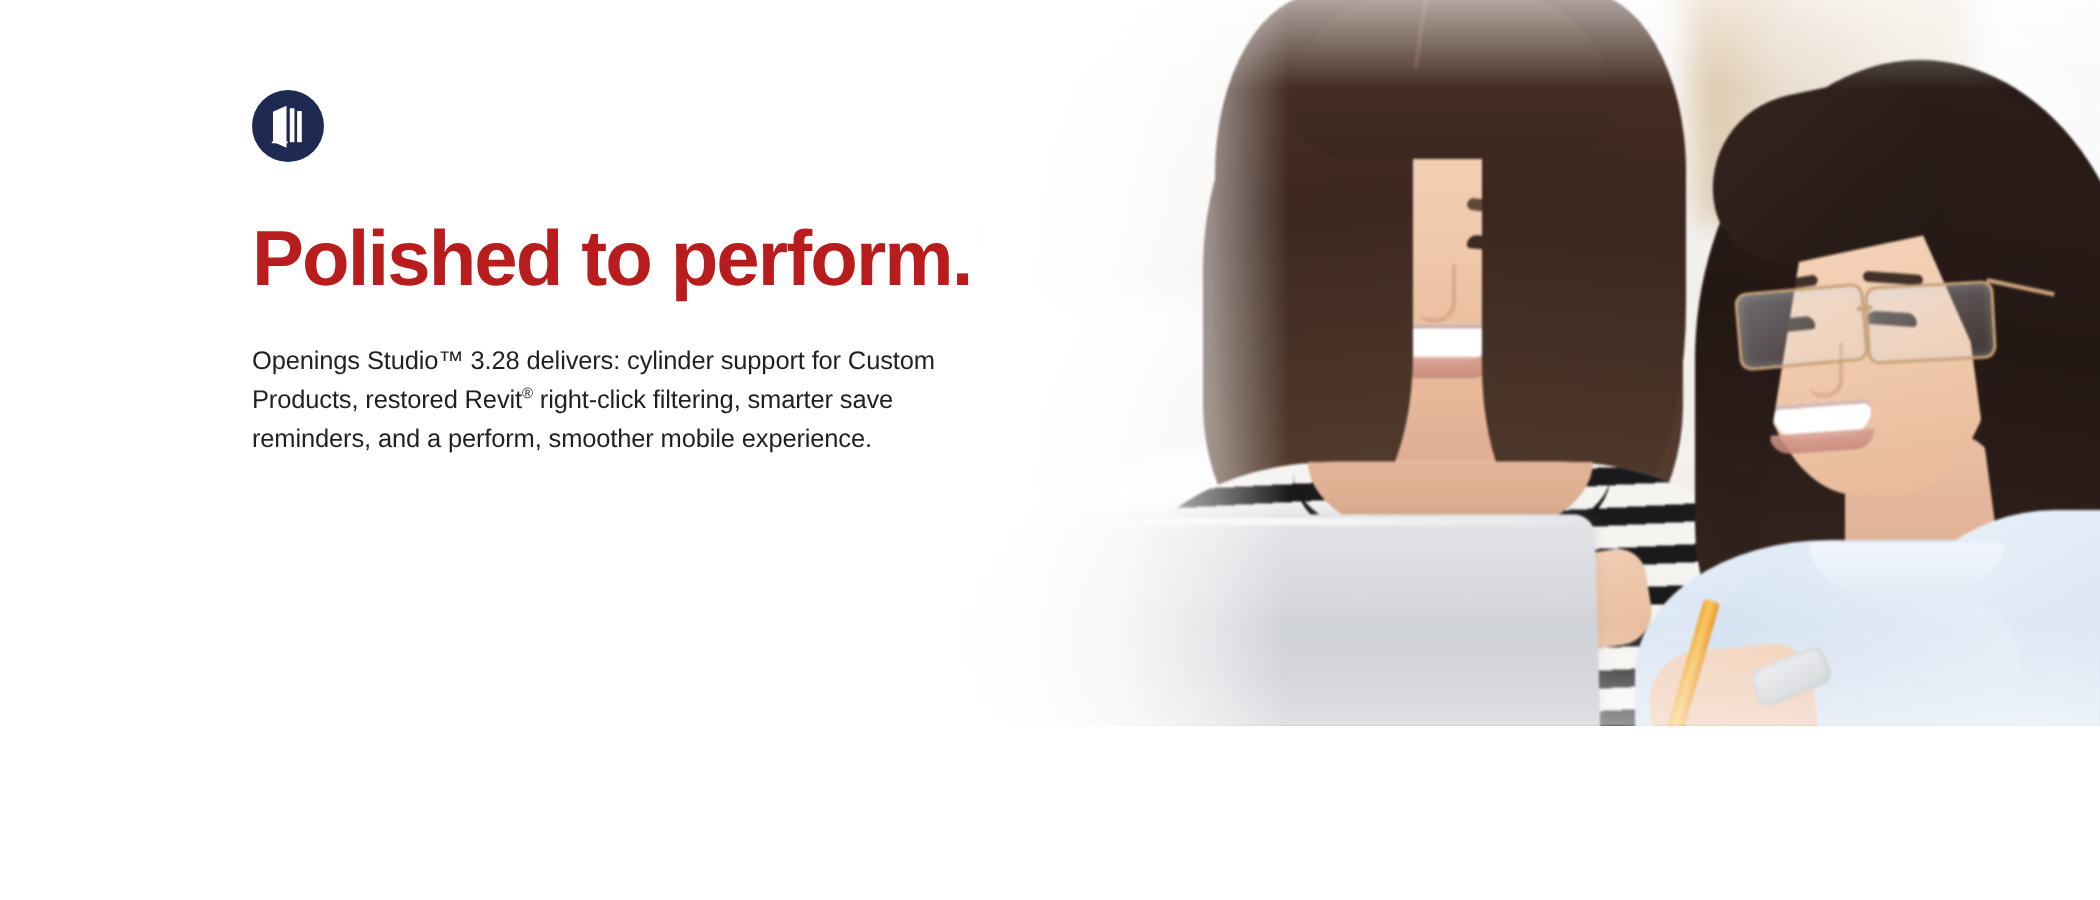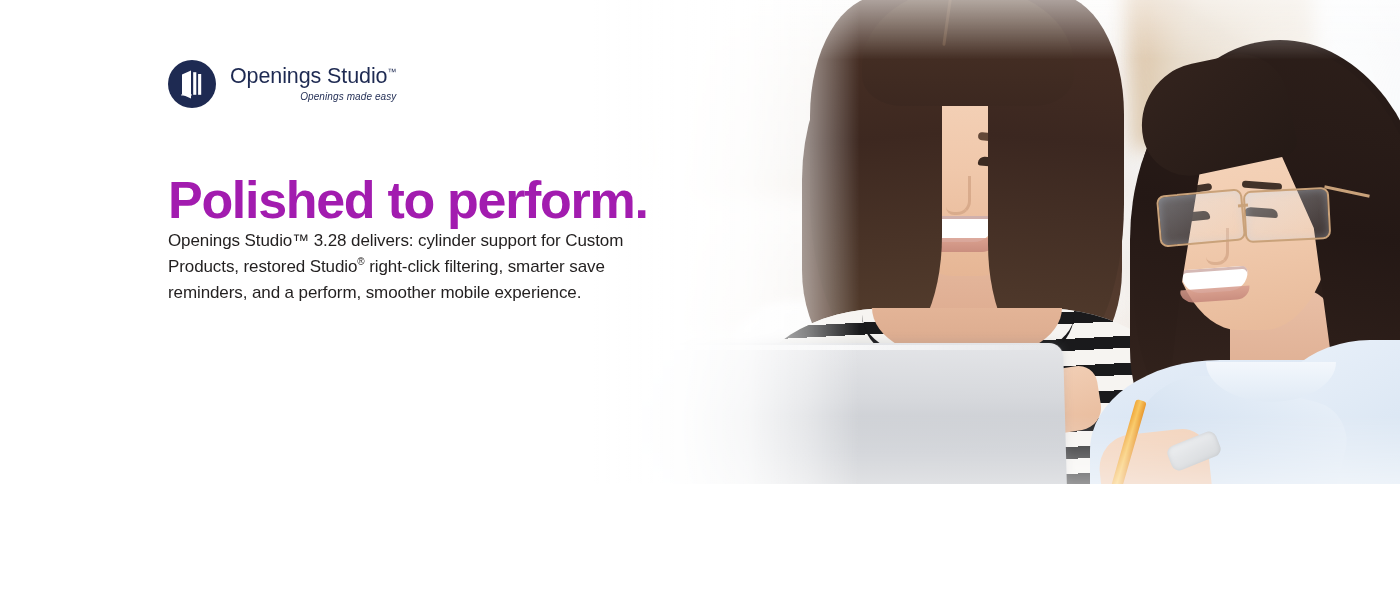--- a/index.html
+++ b/index.html
@@ -617,24 +617,24 @@
     margin-top: 5px;
     letter-spacing: .1px;
   }
 
   .headline {
     margin: 0;
     padding: 0;
     font-size: 52px;
     line-height: 1.05;
     font-weight: 700;
-    color: #a21caf;
+    color: #b91c1c;
     letter-spacing: -1.3px;
     position: absolute;
-    top: 113px;
+    top: 86px;
     left: 0;
     white-space: nowrap;
   }
 
   .body-copy {
     position: absolute;
     top: 168px;
     left: 0;
     width: 500px;
     margin: 0;
@@ -749,28 +749,24 @@
         <svg viewBox="0 0 48 48" width="48" height="48" aria-hidden="true">
           <circle cx="24" cy="24" r="24" fill="#1e2a52"></circle>
           <g fill="#ffffff">
             <polygon points="14,34.5 23,38.5 23,10.5 14,14.5"></polygon>
             <rect x="25.2" y="12.2" width="3.1" height="22.6"></rect>
             <rect x="30.1" y="14.0" width="3.1" height="20.8"></rect>
           </g>
           <rect x="13.2" y="34.4" width="10.6" height="1.1" fill="#ffffff"></rect>
         </svg>
       </span>
-      <span class="logo-text-wrap">
-        <span class="logo-name"><span>Openings Studio</span><sup>™</sup></span>
-        <span class="logo-tagline">Openings made easy</span>
-      </span>
     </div>
 
     <h1 class="headline">Polished to perform.</h1>
 
     <p class="body-copy">
       <span>Openings Studio™ 3.28 delivers: cylinder support for Custom Products,</span>
-      <span>restored Studio</span><sup>®</sup><span> right-click filtering, smarter save reminders, and a</span>
+      <span>restored Revit</span><sup>®</sup><span> right-click filtering, smarter save reminders, and a</span>
       <span>perform, smoother mobile experience.</span>
     </p>
 
   </div>
 </div>
 
 </body></html>

